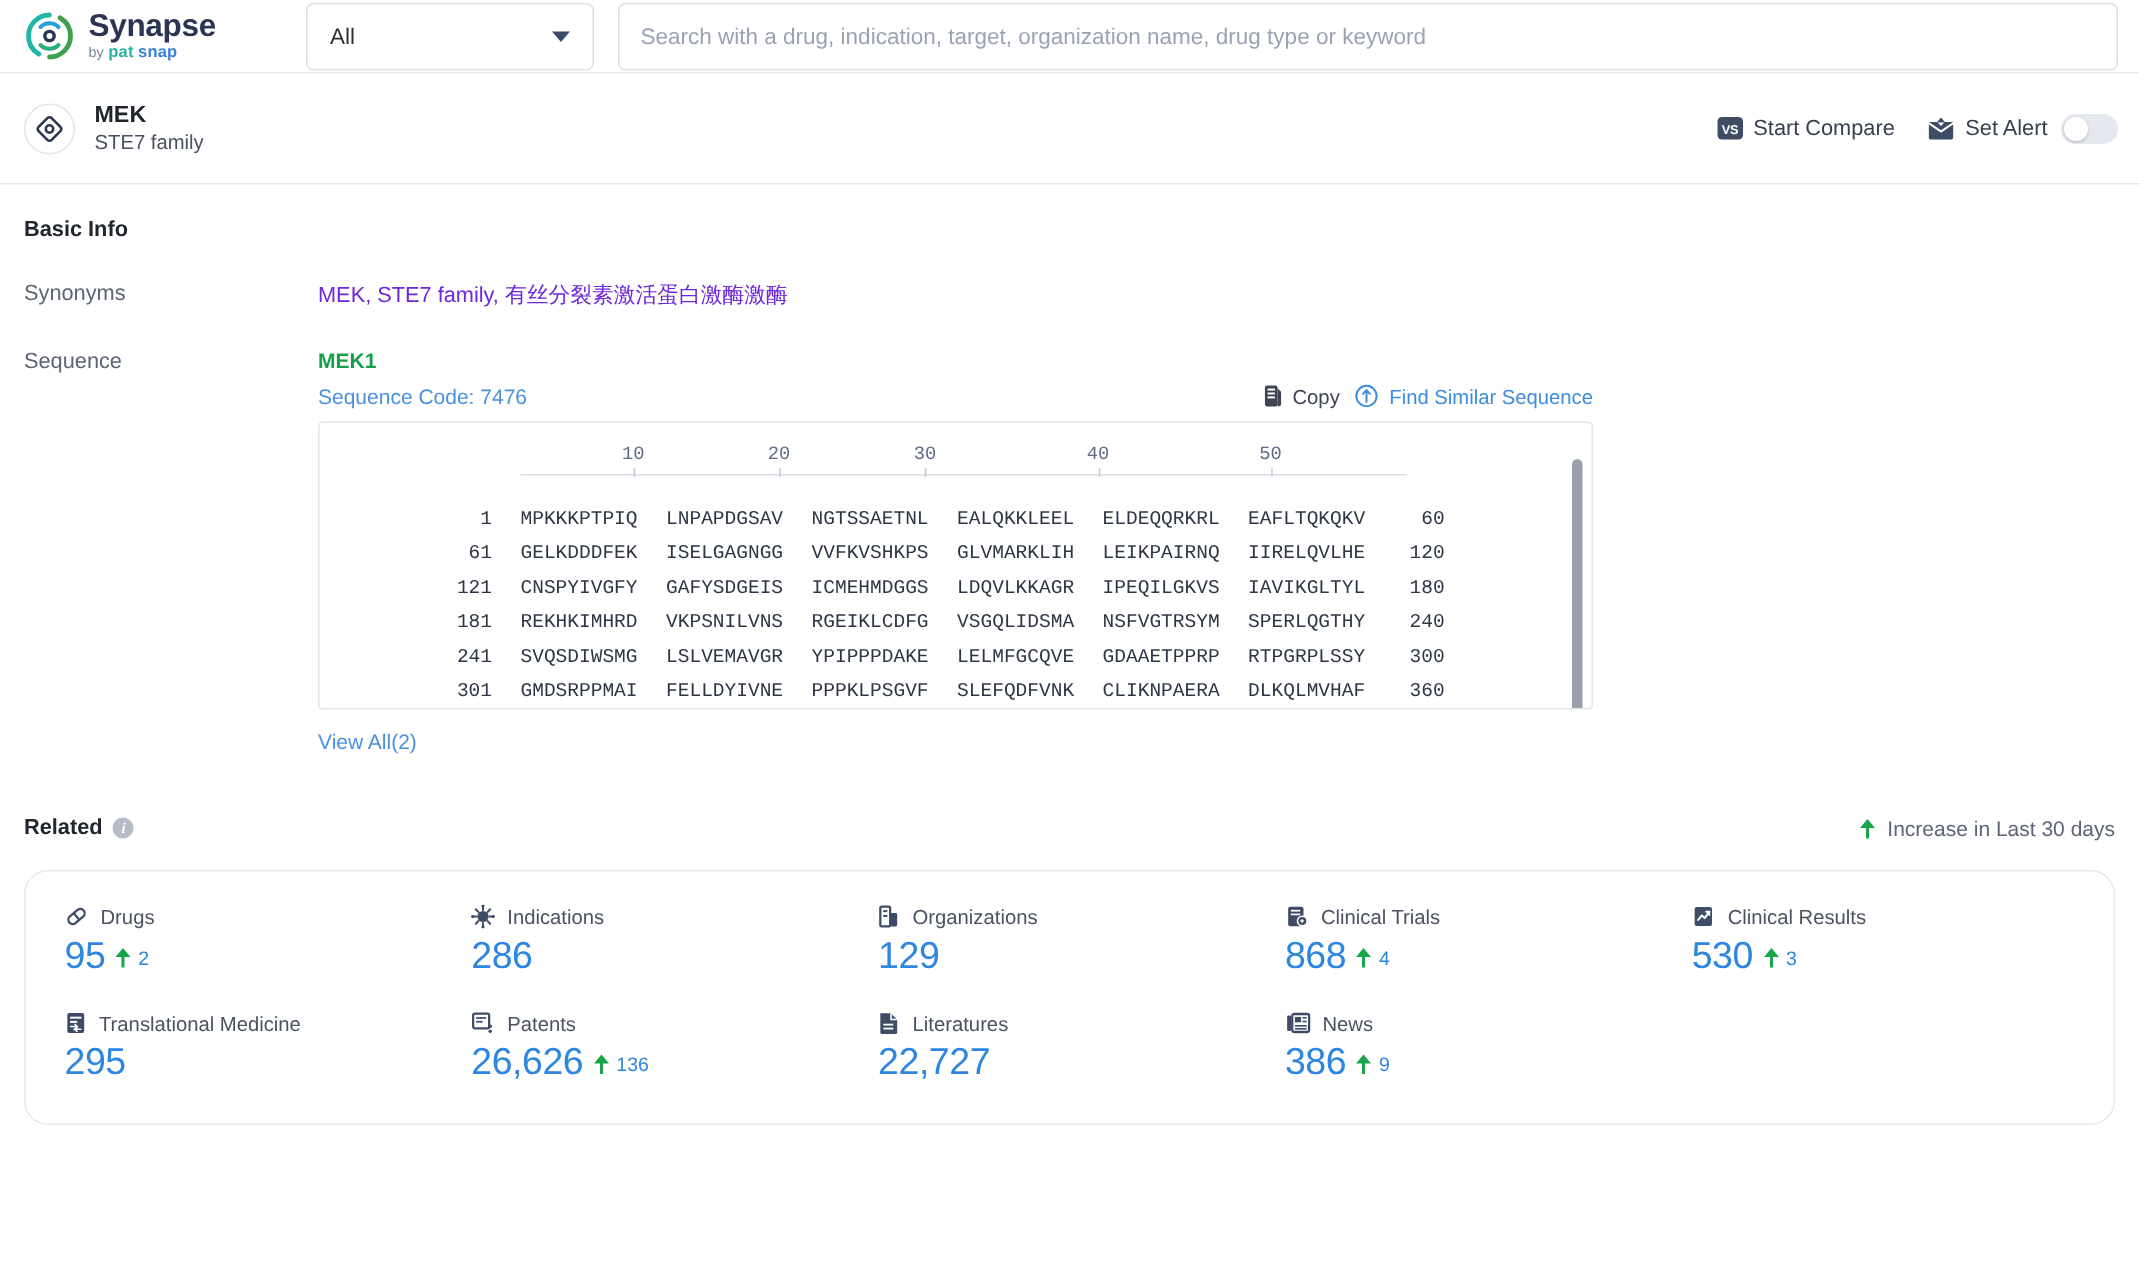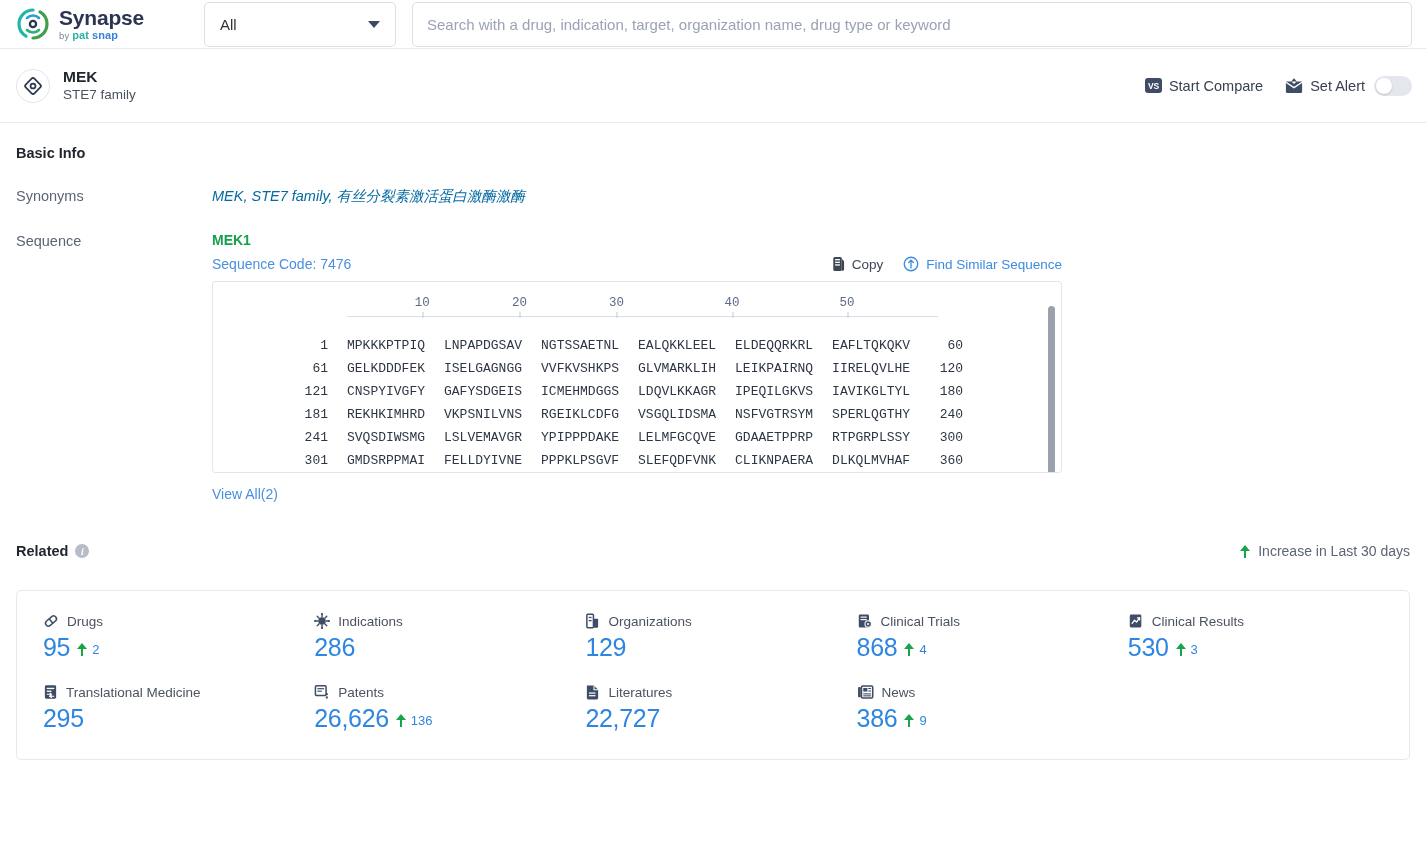--- a/index.html
+++ b/index.html
@@ -98,29 +98,29 @@
   
   .content { padding: 22px 16px 0 16px; }
   .section-title { font-size: 14.5px; font-weight: 700; color: #21262e; }
 
   .row { display: flex; margin-top: 26px; }
   .row-label {
     width: 196px; flex: none;
     font-size: 14.5px; color: #5c6475; padding-top: 1px;
   }
   .row-body { flex: 1; min-width: 0; }
-  .syn-text { font-size: 14.5px; color: #0369a1; font-style: italic; }
+  .syn-text { font-size: 14.5px; color: #6d28d9; }
 
   .seq-name { font-size: 14px; font-weight: 700; color: #17a04a; }
   .seq-bar {
     display: flex; align-items: center;
     margin-top: 8px; width: 850px;
   }
   .seq-code { font-size: 14px; color: #4a8fe0; cursor: pointer; }
-  .seq-tools { margin-left: auto; display: flex; align-items: center; gap: 20px; }
+  .seq-tools { margin-left: auto; display: flex; align-items: center; gap: 10px; }
   .seq-tool { display: flex; align-items: center; gap: 7px; cursor: pointer; }
   .seq-tool .t-copy { font-size: 13.5px; color: #3e4654; }
   .seq-tool .t-blue { font-size: 13.5px; color: #3d8ce0; }
 
   .seq-box {
     margin-top: 9px;
     width: 850px; height: 192px;
     border: 1px solid #e3e6eb; border-radius: 3px;
     background: #fff; position: relative; overflow: hidden;
     padding: 14px 0 0 0;
@@ -182,22 +182,22 @@
     width: 2px; height: 10px; background: #1aa34a;
   }
   .arrow-up::after {
     content: ""; position: absolute; left: 0px; top: 0;
     width: 0; height: 0;
     border-left: 5px solid transparent; border-right: 5px solid transparent;
     border-bottom: 6px solid #1aa34a;
   }
 
   .related-card {
-    margin-top: 31px;
-    border: 1px solid #e6e9ee; border-radius: 5px;
+    margin-top: 20px;
+    border: 1px solid #e6e9ee; border-radius: 16px;
     background: #fff;
     padding: 22px 10px 26px 26px;
     display: grid;
     grid-template-columns: repeat(5, 1fr);
     row-gap: 22px;
   }
   .stat { }
   .stat-head { display: flex; align-items: center; gap: 8px; }
   .stat-label { font-size: 13.5px; color: #4b5261; }
   .stat-val { display: flex; align-items: baseline; gap: 7px; margin-top: 4px; }

